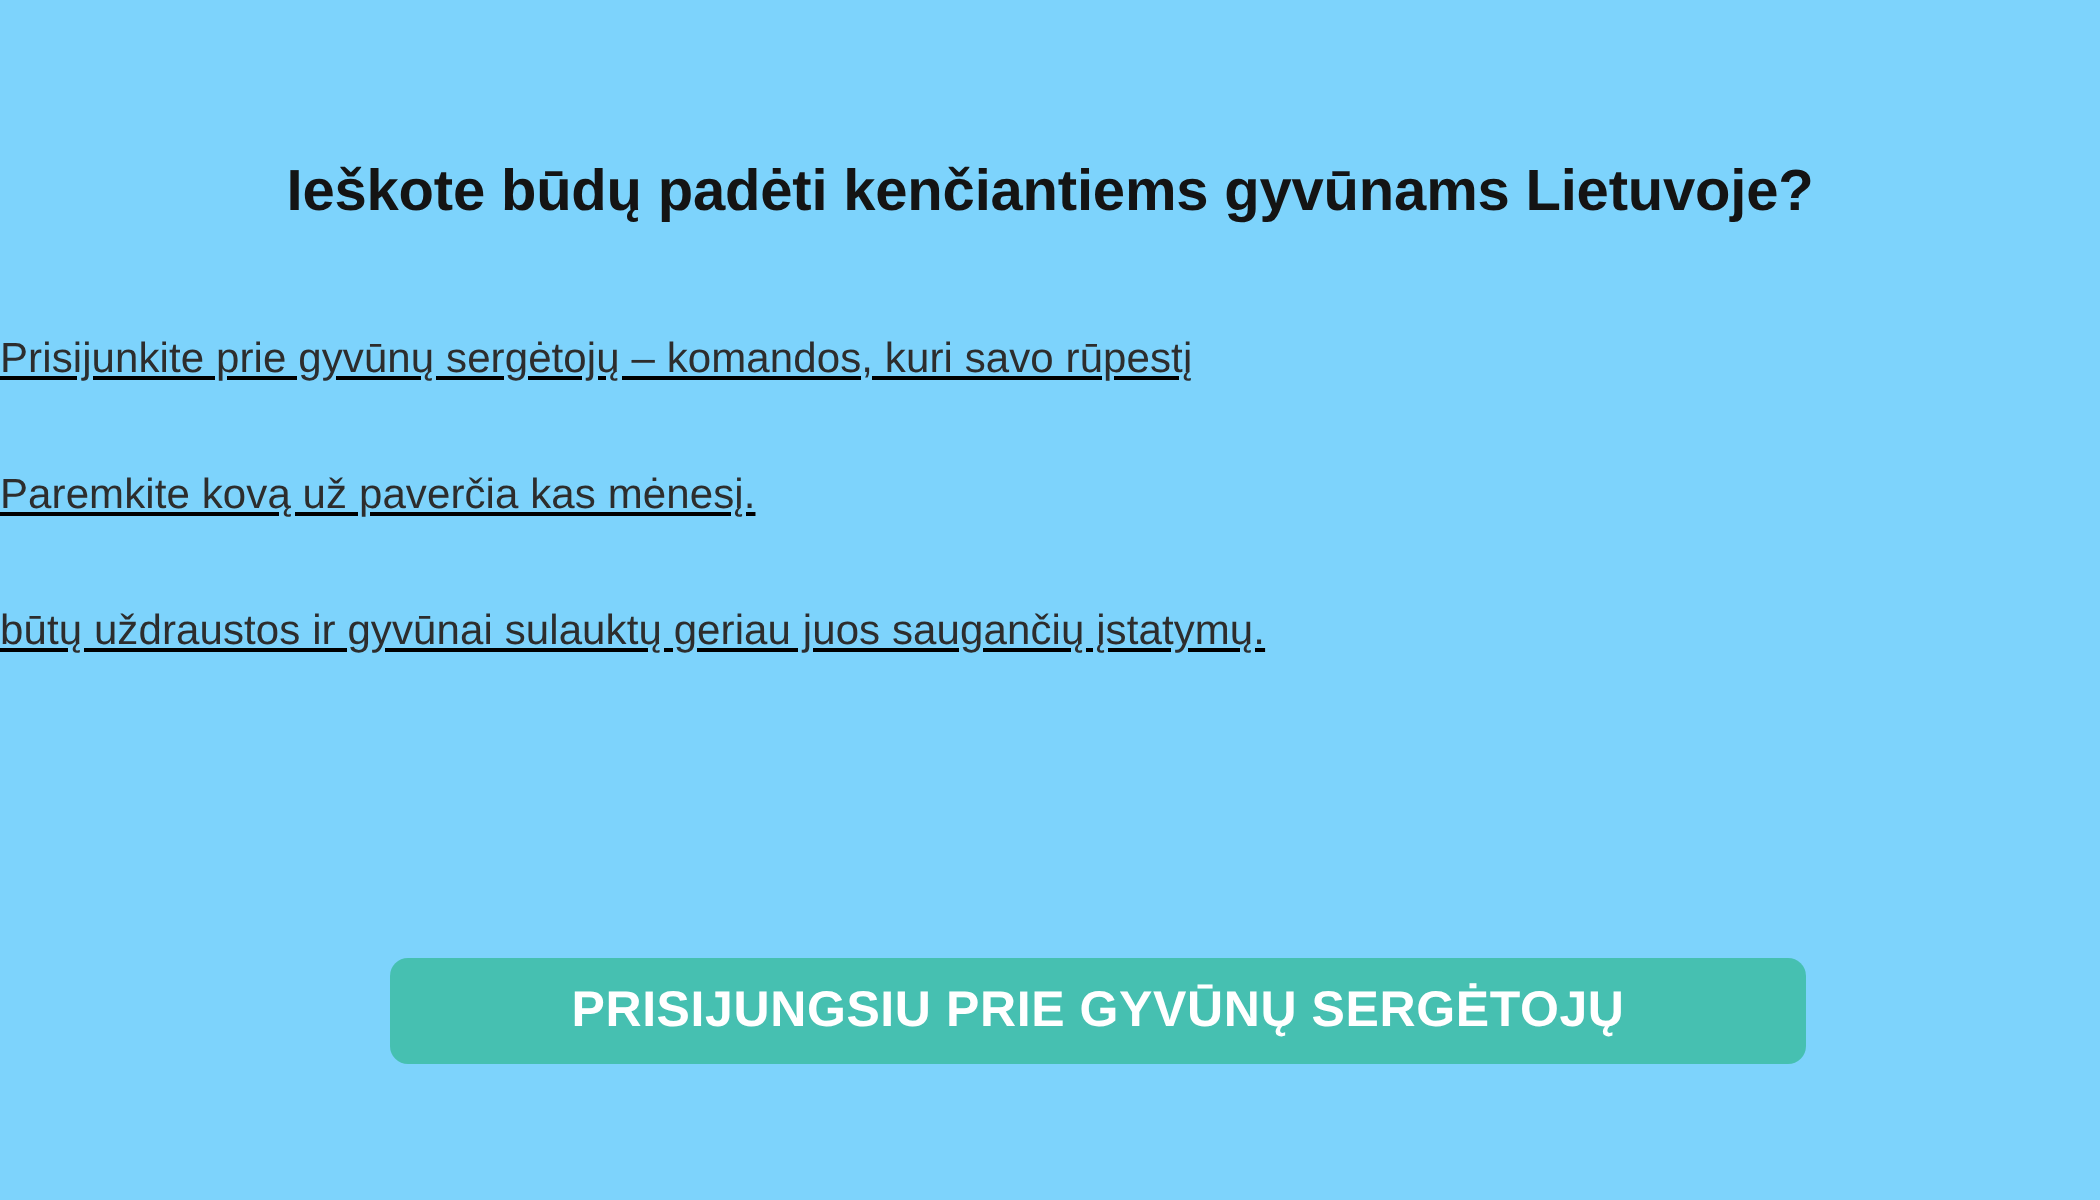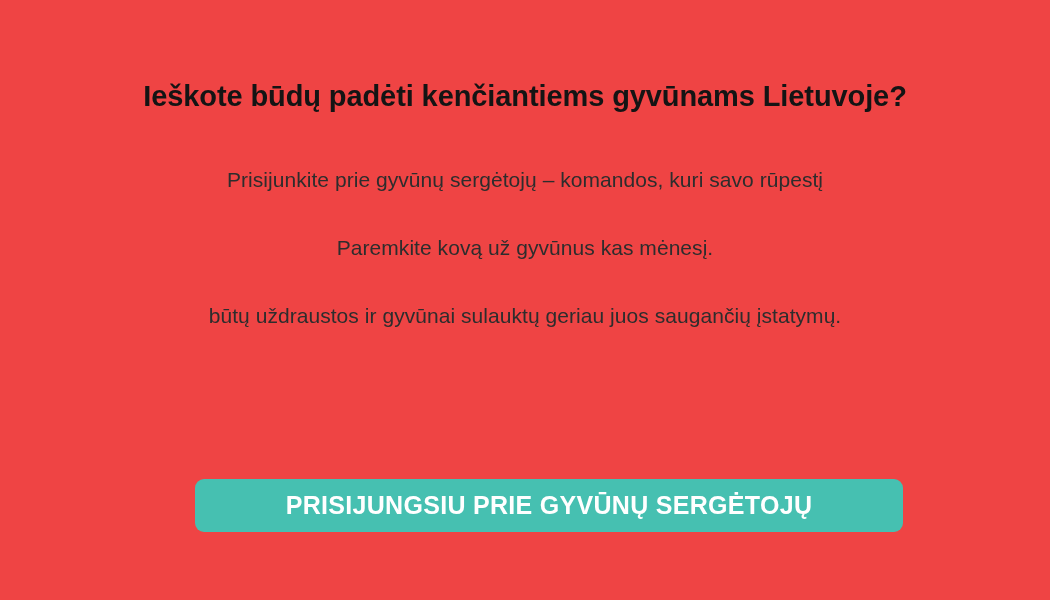--- a/index.html
+++ b/index.html
@@ -12,21 +12,21 @@
     height: 600px;
     background: #ffffff;
     font-family: "Liberation Sans", sans-serif;
     overflow: hidden;
   }
 
   .page {
     position: relative;
     width: 1050px;
     height: 600px;
-    background: #ef4444;
+    background: #7dd3fc;
     box-sizing: border-box;
     display: flex;
     flex-direction: column;
     align-items: center;
   }
 
   .headline {
     margin: 0;
     padding: 0;
     position: absolute;
@@ -40,21 +40,22 @@
     letter-spacing: -0.1px;
     color: #141414;
     line-height: 1.25;
   }
 
   .body-block {
     position: absolute;
     top: 163px;
     left: 0;
     right: 0;
-    text-align: center;
+    text-align: left;
+    text-decoration: underline;
   }
 
   .para {
     margin: 0;
     padding: 0;
     font-family: "Liberation Sans", sans-serif;
     font-size: 21px;
     font-weight: 400;
     color: #2d2d2d;
     line-height: 34px;
@@ -101,21 +102,21 @@
 <div class="page">
 
   <h1 class="headline">Ieškote būdų padėti kenčiantiems gyvūnams Lietuvoje?</h1>
 
   <div class="body-block">
 
     <p class="para">Prisijunkite prie gyvūnų sergėtojų – komandos, kuri savo rūpestį</p>
 
     <div class="para-gap"></div>
 
-    <p class="para">Paremkite kovą už gyvūnus kas mėnesį.</p>
+    <p class="para">Paremkite kovą už paverčia kas mėnesį.</p>
 
     <div class="para-gap"></div>
 
     <p class="para">būtų uždraustos ir gyvūnai sulauktų geriau juos saugančių įstatymų.</p>
 
   </div>
 
   <div class="cta-wrap">
     <button class="cta-button" type="button">PRISIJUNGSIU PRIE GYVŪNŲ SERGĖTOJŲ</button>
   </div>

